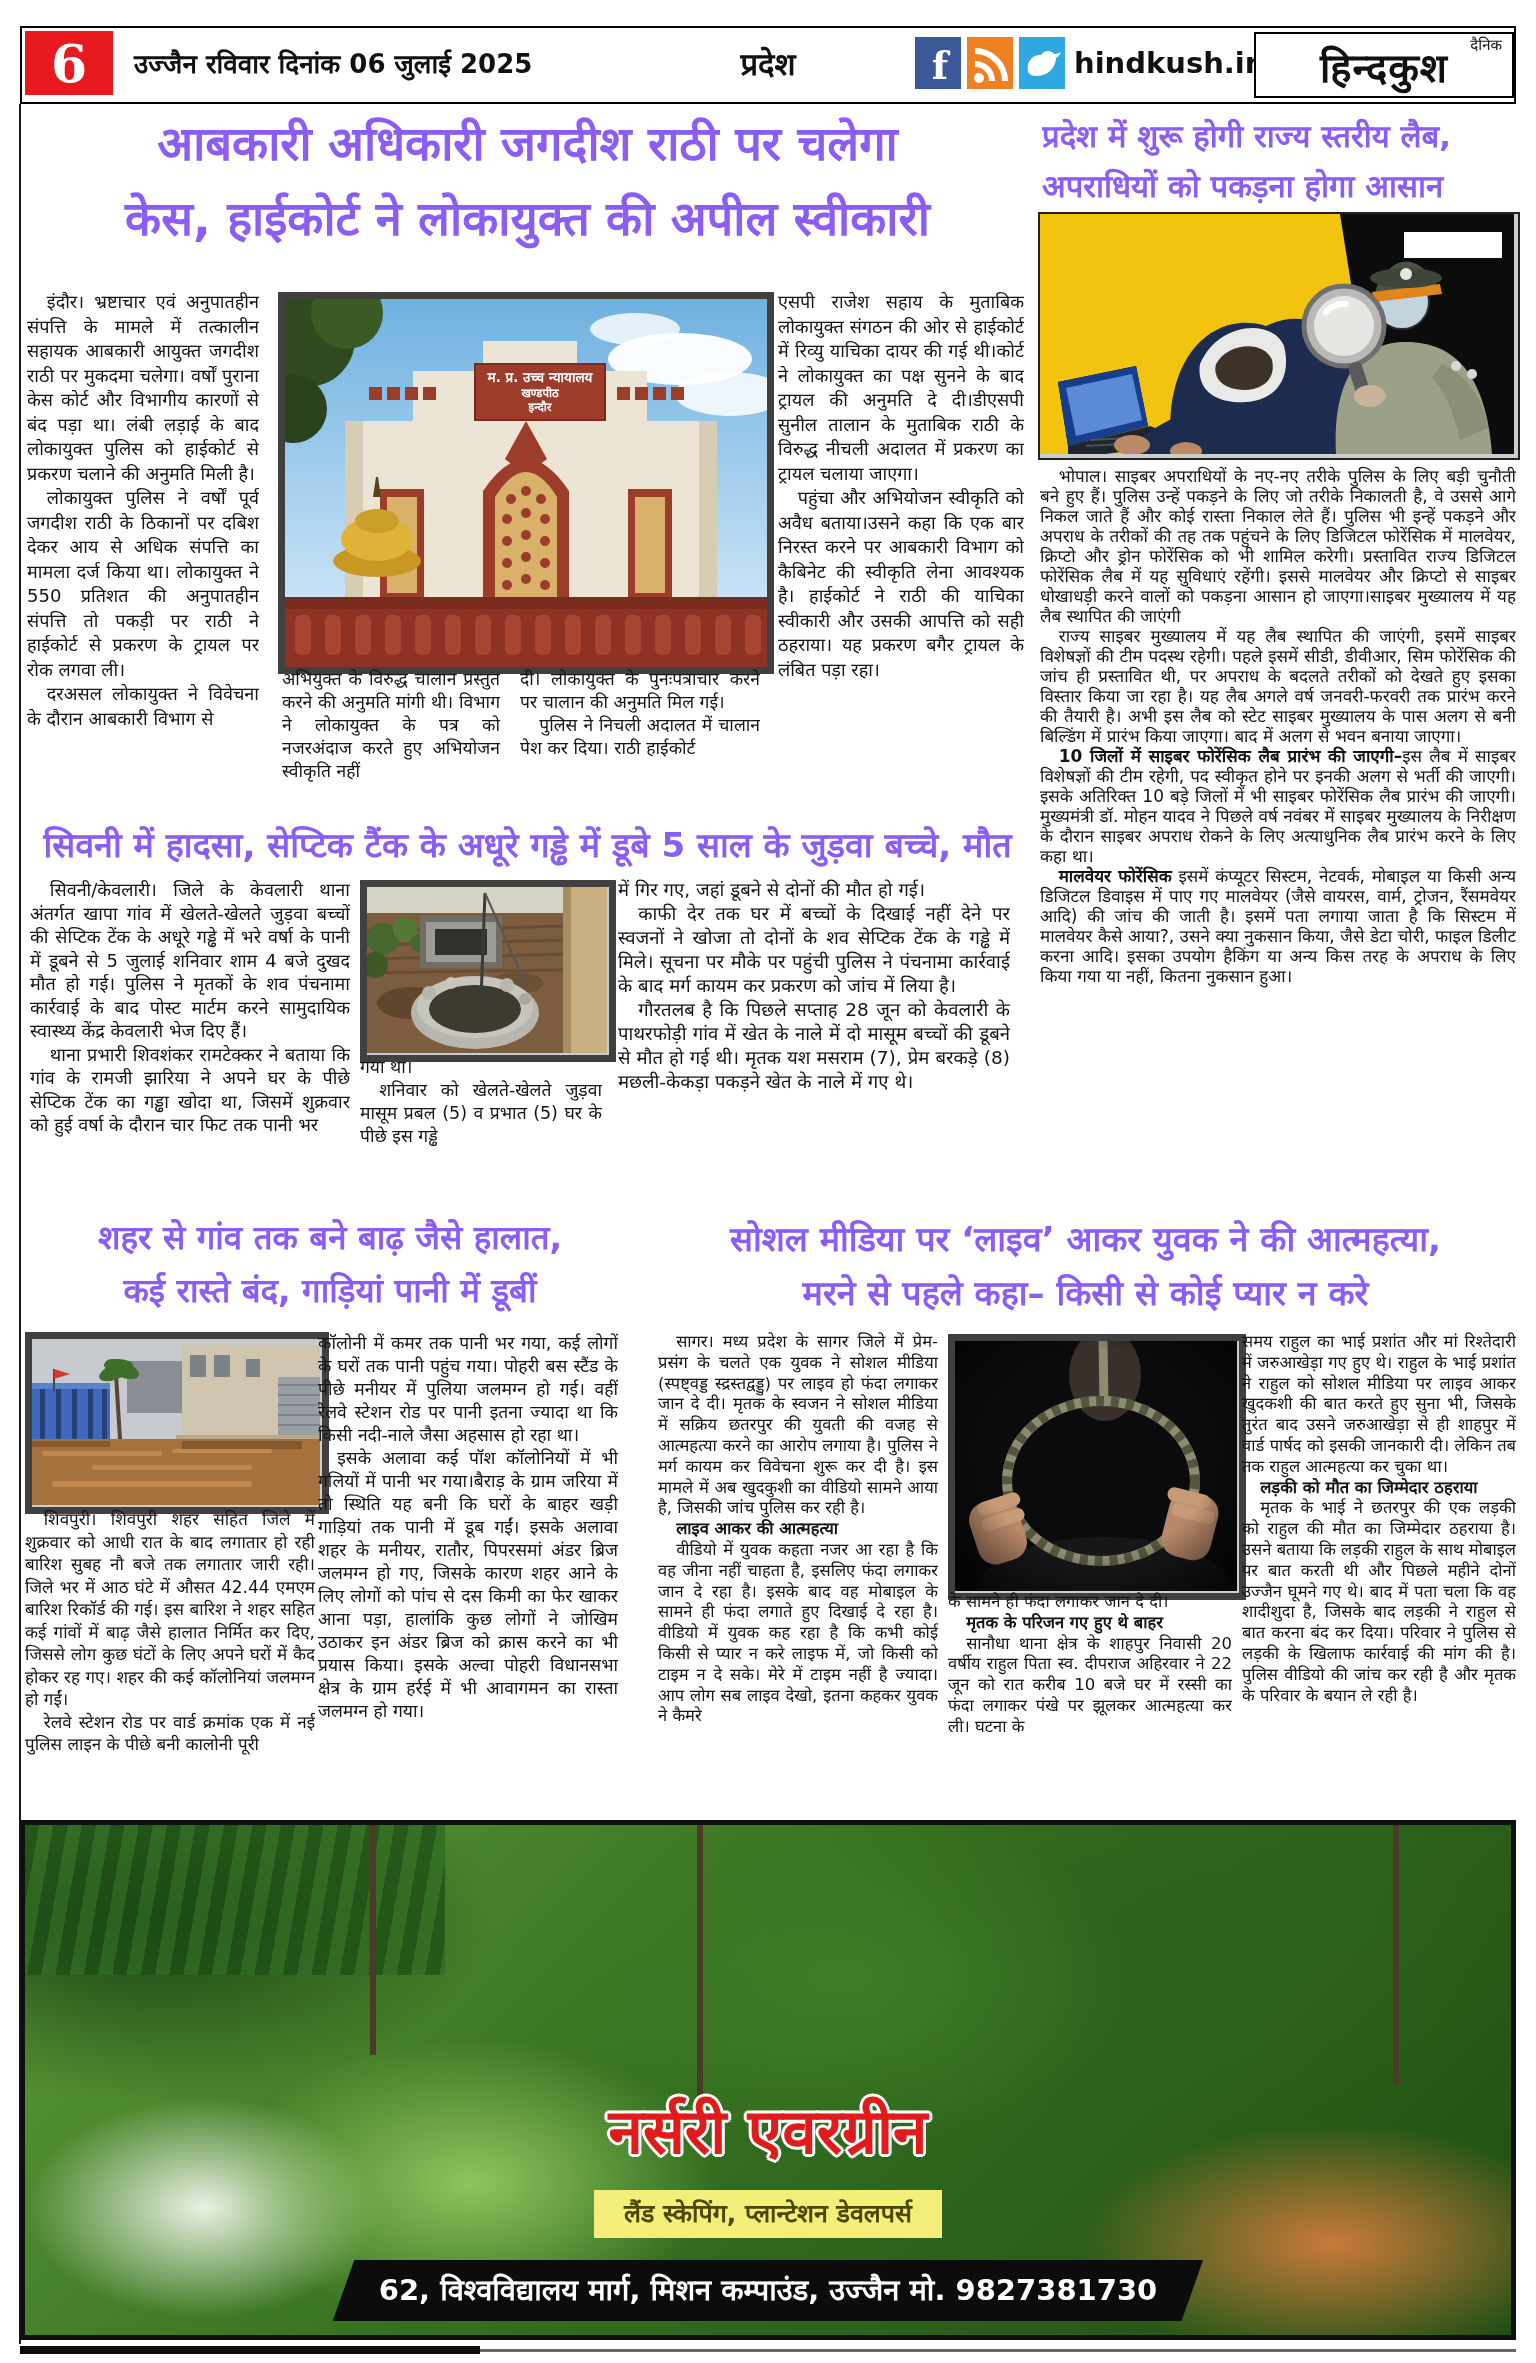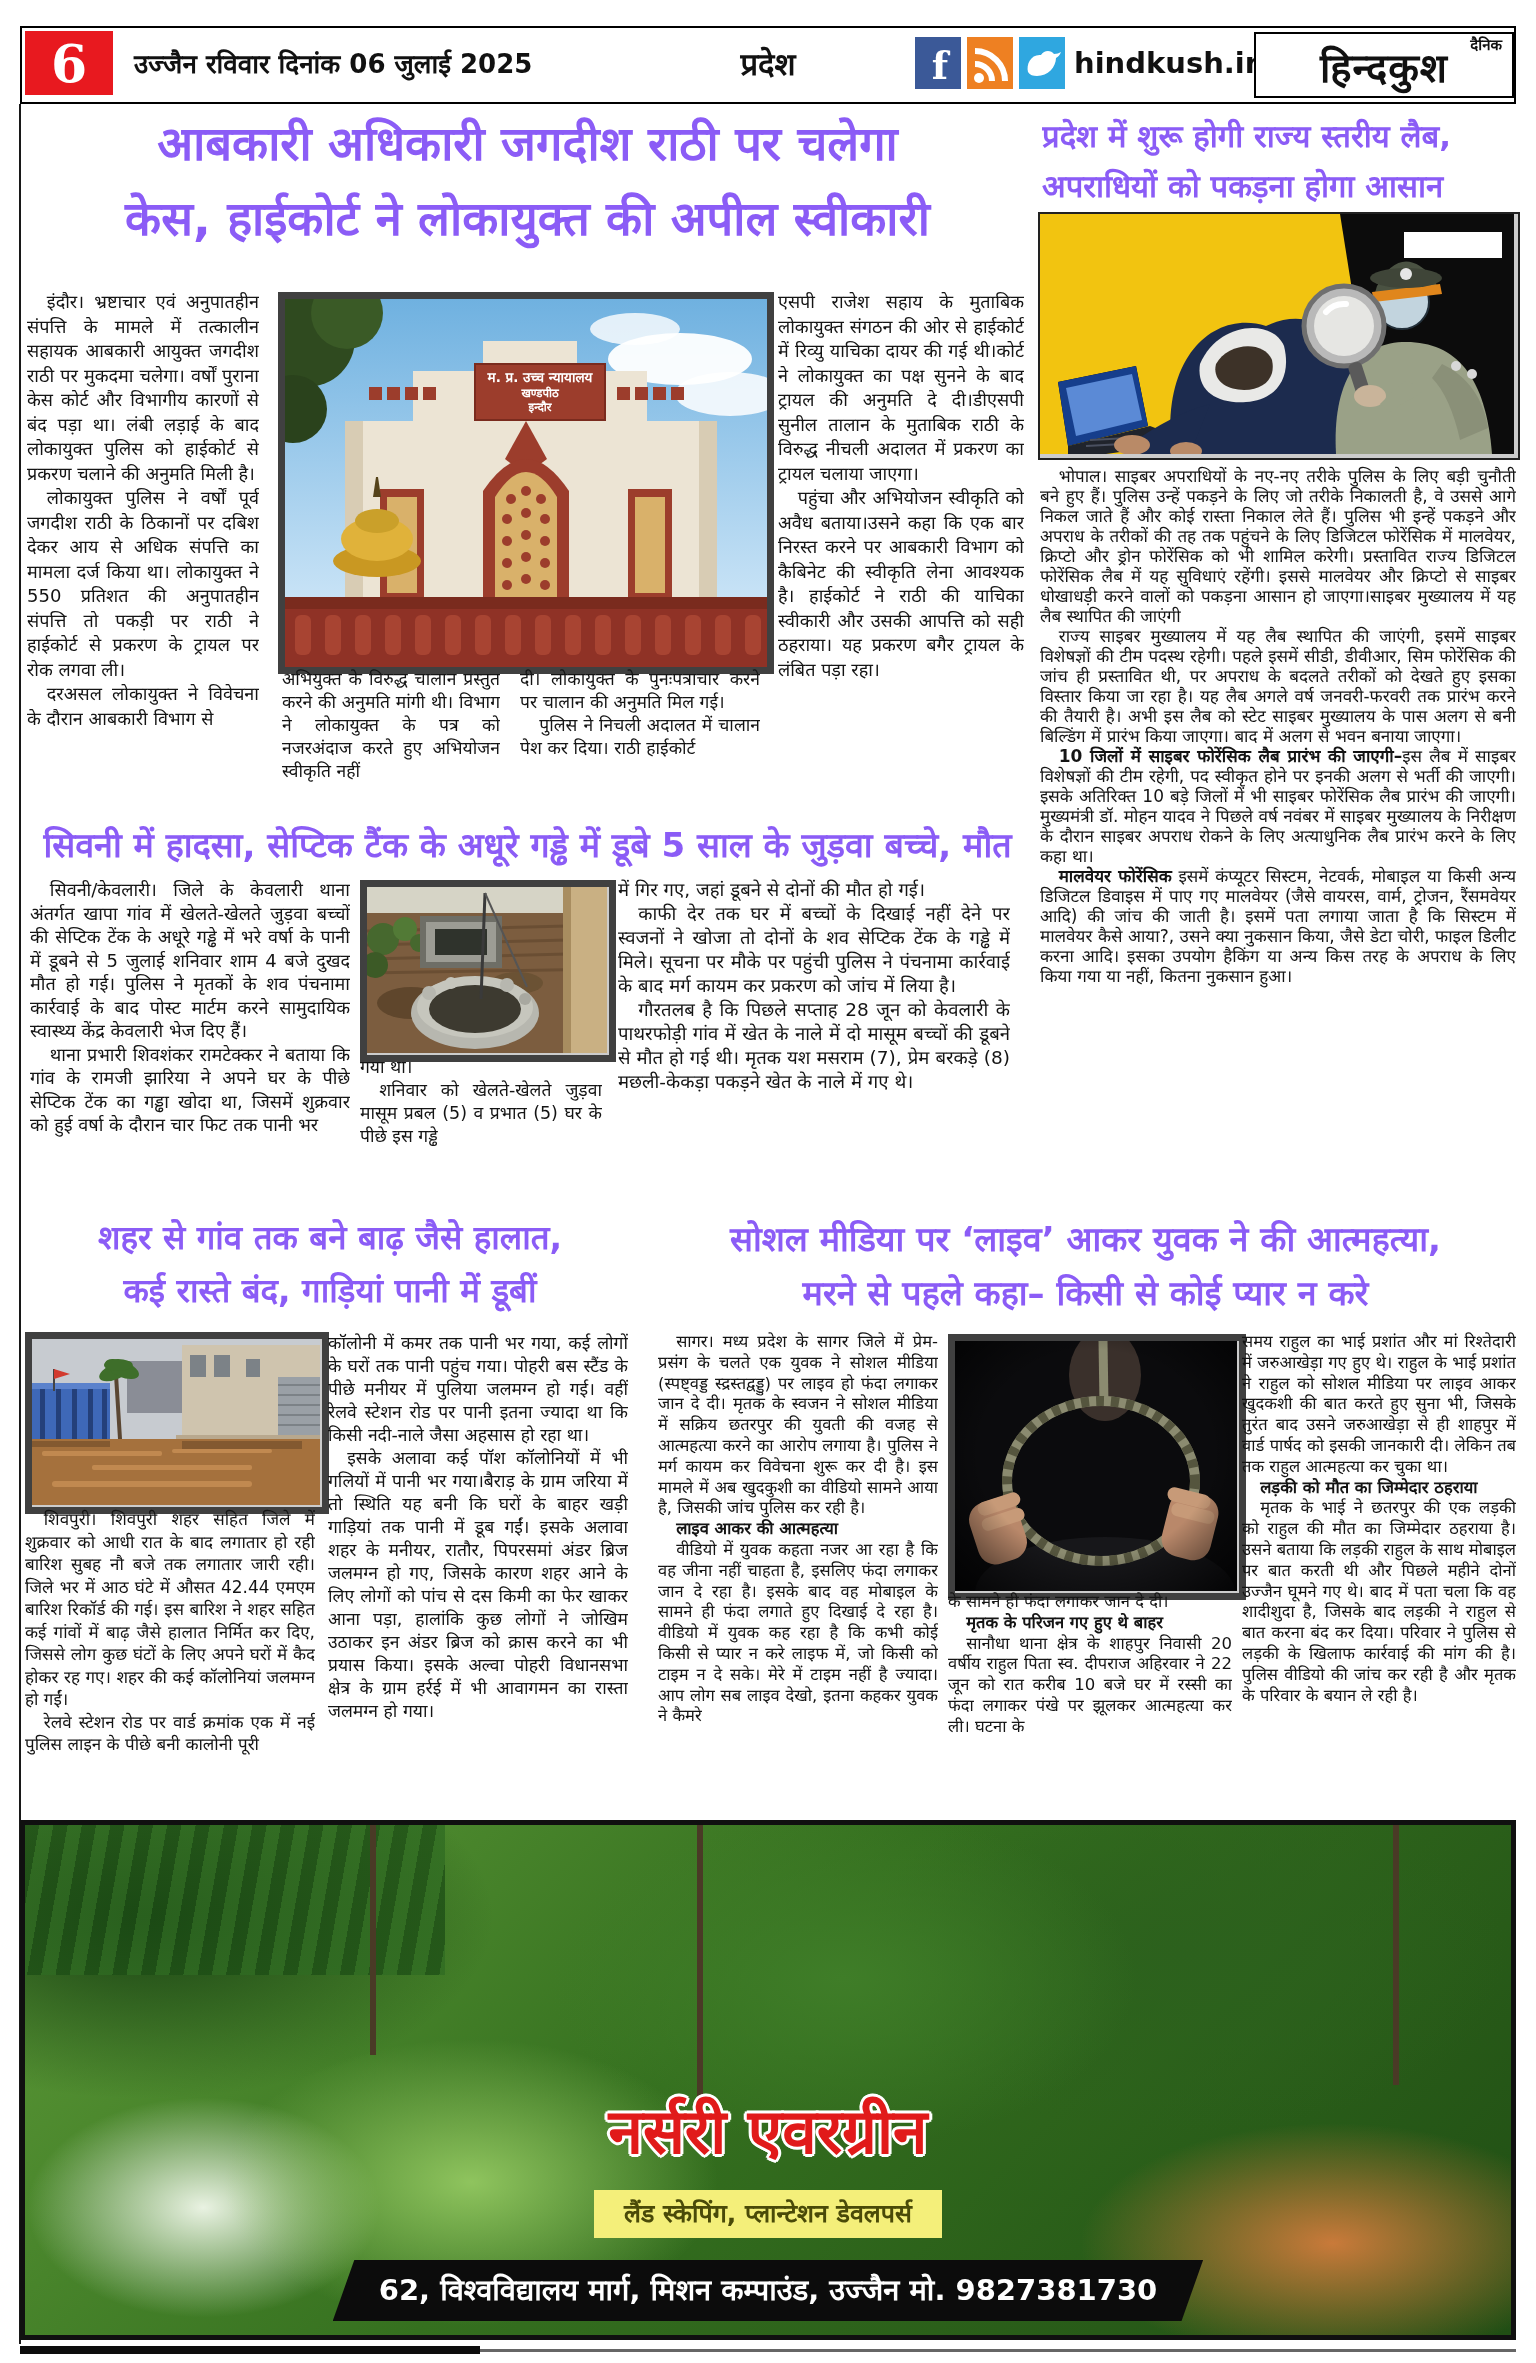--- a/index.html
+++ b/index.html
@@ -11,21 +11,21 @@
   .pgnum{left:3px;top:3px;width:88px;height:64px;background:#e8191f;color:#fff;
          display:flex;align-items:center;justify-content:center;
          font-size:52px;font-weight:700;font-family:"DejaVu Serif","Liberation Serif",serif;}
   .dateline{left:112px;top:0;height:70px;display:flex;align-items:center;font-size:26px;font-weight:700;}
   .sectitle{left:50%;top:0;height:70px;transform:translateX(-50%);display:flex;align-items:center;
             font-size:31px;font-weight:800;}
   .social{left:892px;top:8px;display:flex;gap:4px;}
   .social svg{display:block;}
   .site{left:1052px;top:0;height:70px;display:flex;align-items:center;font-size:29px;font-weight:800;}
   .mast{left:1232px;top:4px;width:256px;height:62px;border:2px solid #000;background:#fff;}
-  .dainik{position:absolute;top:0px;right:10px;font-size:15px;font-weight:700;}
+  .dainik{position:absolute;top:0px;right:10px;font-size:15px;font-weight:400;}
   .mastname{position:absolute;bottom:0px;left:0;right:0;text-align:center;font-size:40px;font-weight:900;
             letter-spacing:1px;line-height:1.4;}
   
   .left-rule{left:19px;top:104px;width:2px;height:2240px;background:#181818;}
   .bot-rule-thick{left:20px;top:2346px;width:460px;height:8px;background:#0d0d0d;}
   .bot-rule-thin{left:480px;top:2349px;width:1036px;height:3px;background:#666;}
   
   .hl{font-weight:800;color:#8b5cf6;text-align:center;white-space:nowrap;overflow:hidden;}
   .hl div{line-height:1.6;}
   
@@ -372,21 +372,21 @@
       <g fill="#6d4a28" opacity="0.6">
           <rect x="150" y="102" width="120" height="8"></rect>
           <rect x="0" y="102" width="78" height="6"></rect>
         </g>
     </svg>
   </div>
   <div class="abs col" style="left:25px;top:1508px;width:290px;height:298px;font-size:17px;line-height:22.5px;">
       <p>शिवपुरी। शिवपुरी शहर सहित जिले में शुक्रवार को आधी रात के बाद लगातार हो रही बारिश सुबह नौ बजे तक लगातार जारी रही। जिले भर में आठ घंटे में औसत 42.44 एमएम बारिश रिकॉर्ड की गई। इस बारिश ने शहर सहित कई गांवों में बाढ़ जैसे हालात निर्मित कर दिए, जिससे लोग कुछ घंटों के लिए अपने घरों में कैद होकर रह गए। शहर की कई कॉलोनियां जलमग्न हो गईं।</p>
       <p>रेलवे स्टेशन रोड पर वार्ड क्रमांक एक में नई पुलिस लाइन के पीछे बनी कालोनी पूरी</p>
     </div>
-  <div class="abs col cont" style="left:328px;top:1332px;width:300px;height:474px;font-size:17.5px;line-height:23px;">
+  <div class="abs col cont" style="left:318px;top:1332px;width:300px;height:474px;font-size:17.5px;line-height:23px;">
       <p>कॉलोनी में कमर तक पानी भर गया, कई लोगों के घरों तक पानी पहुंच गया। पोहरी बस स्टैंड के पीछे मनीयर में पुलिया जलमग्न हो गई। वहीं रेलवे स्टेशन रोड पर पानी इतना ज्यादा था कि किसी नदी-नाले जैसा अहसास हो रहा था।</p>
       <p>इसके अलावा कई पॉश कॉलोनियों में भी गलियों में पानी भर गया।बैराड़ के ग्राम जरिया में तो स्थिति यह बनी कि घरों के बाहर खड़ी गाड़ियां तक पानी में डूब गईं। इसके अलावा शहर के मनीयर, रातौर, पिपरसमां अंडर ब्रिज जलमग्न हो गए, जिसके कारण शहर आने के लिए लोगों को पांच से दस किमी का फेर खाकर आना पड़ा, हालांकि कुछ लोगों ने जोखिम उठाकर इन अंडर ब्रिज को क्रास करने का भी प्रयास किया। इसके अल्वा पोहरी विधानसभा क्षेत्र के ग्राम हर्रई में भी आवागमन का रास्ता जलमग्न हो गया।</p>
     </div>
 
   <div class="abs hl" style="left:655px;top:1212px;width:861px;font-size:34px;">
     <div>सोशल मीडिया पर ‘लाइव’ आकर युवक ने की आत्महत्या,</div>
     <div>मरने से पहले कहा– किसी से कोई प्यार न करे</div>
   </div>
 
   <div class="abs col" style="left:658px;top:1332px;width:280px;height:478px;font-size:16.5px;line-height:20.8px;">

